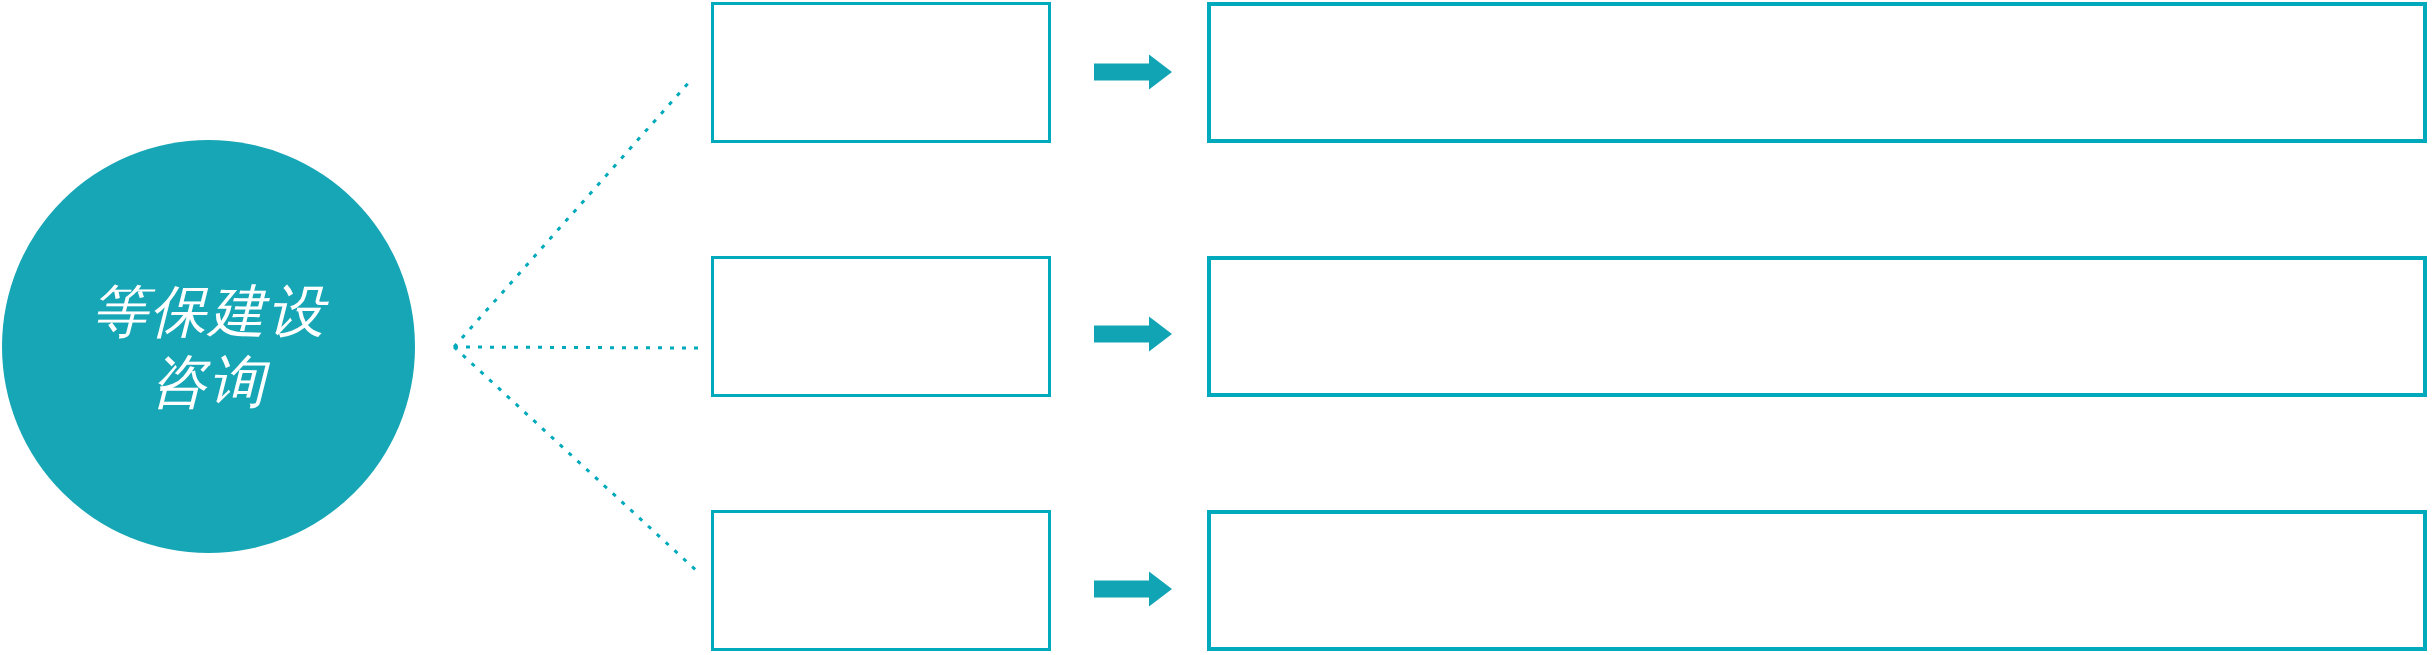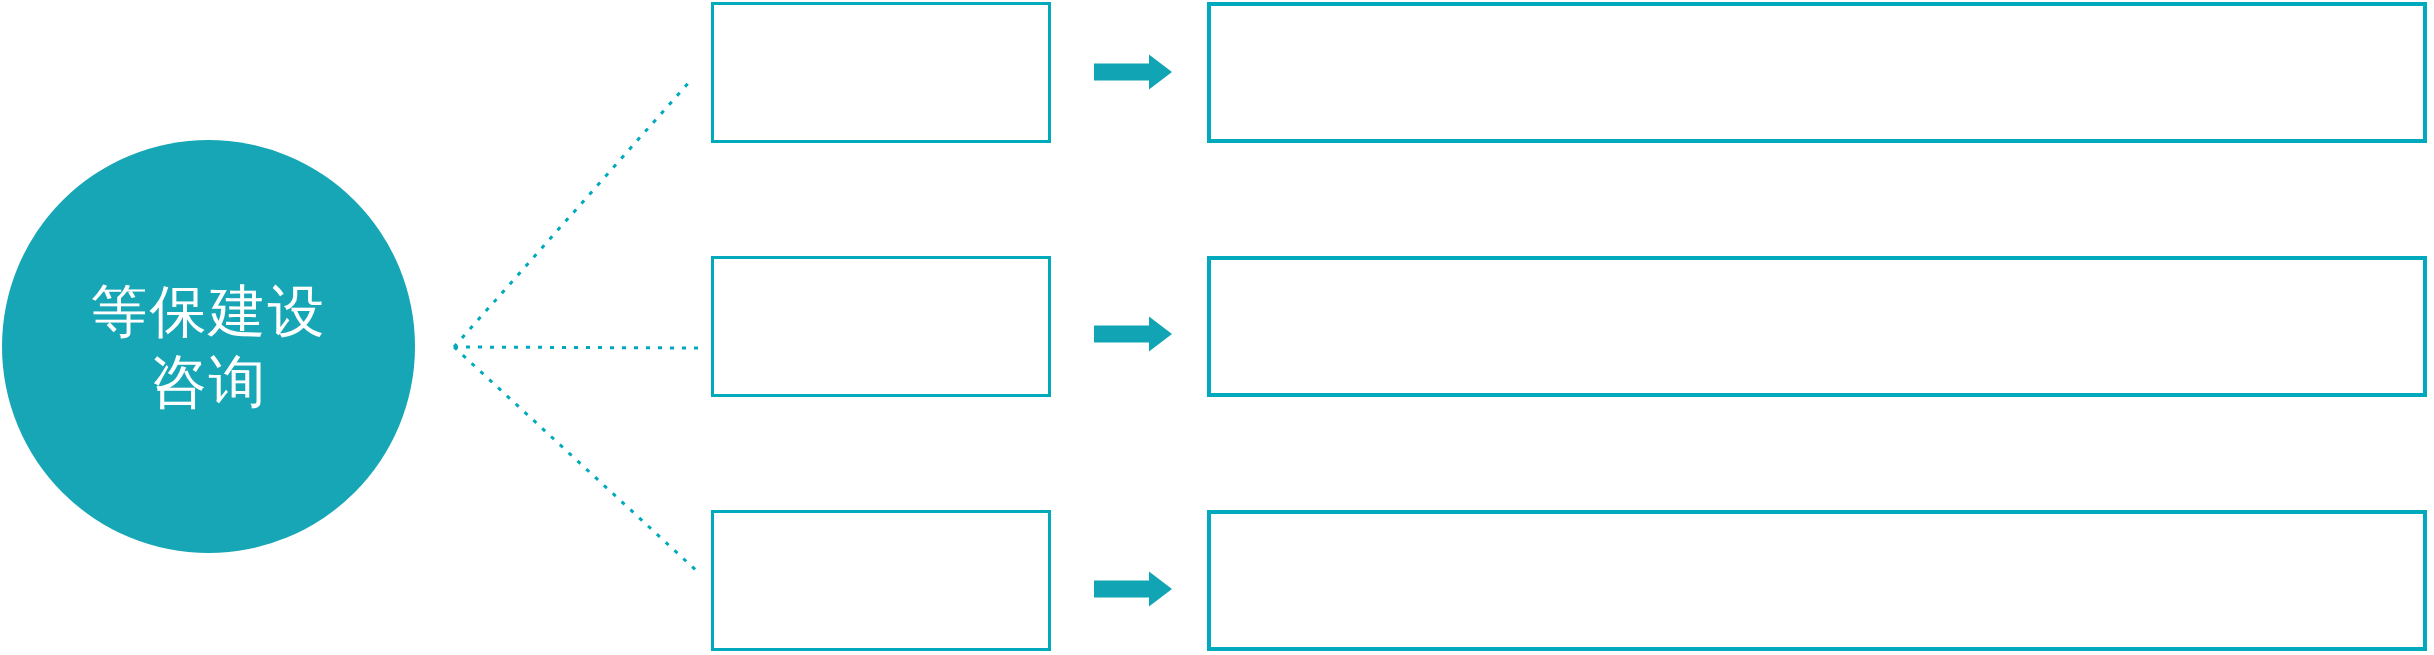--- a/index.html
+++ b/index.html
@@ -12,20 +12,21 @@
   *{margin:0;padding:0;box-sizing:border-box;}
   html,body{background:var(--bg);}
   body{font-family:"Liberation Sans","DejaVu Sans",sans-serif;}
 
   .stage{
     position:relative;
     width:2434px;
     height:655px;
     background:var(--bg);
     overflow:hidden;
+    font-style:italic;
   }
 
   
   .root-circle{
     position:absolute;
     left:2px; top:140px;
     width:413px; height:413px;
     background:var(--circle-fill);
     border-radius:50%;
     display:flex;

